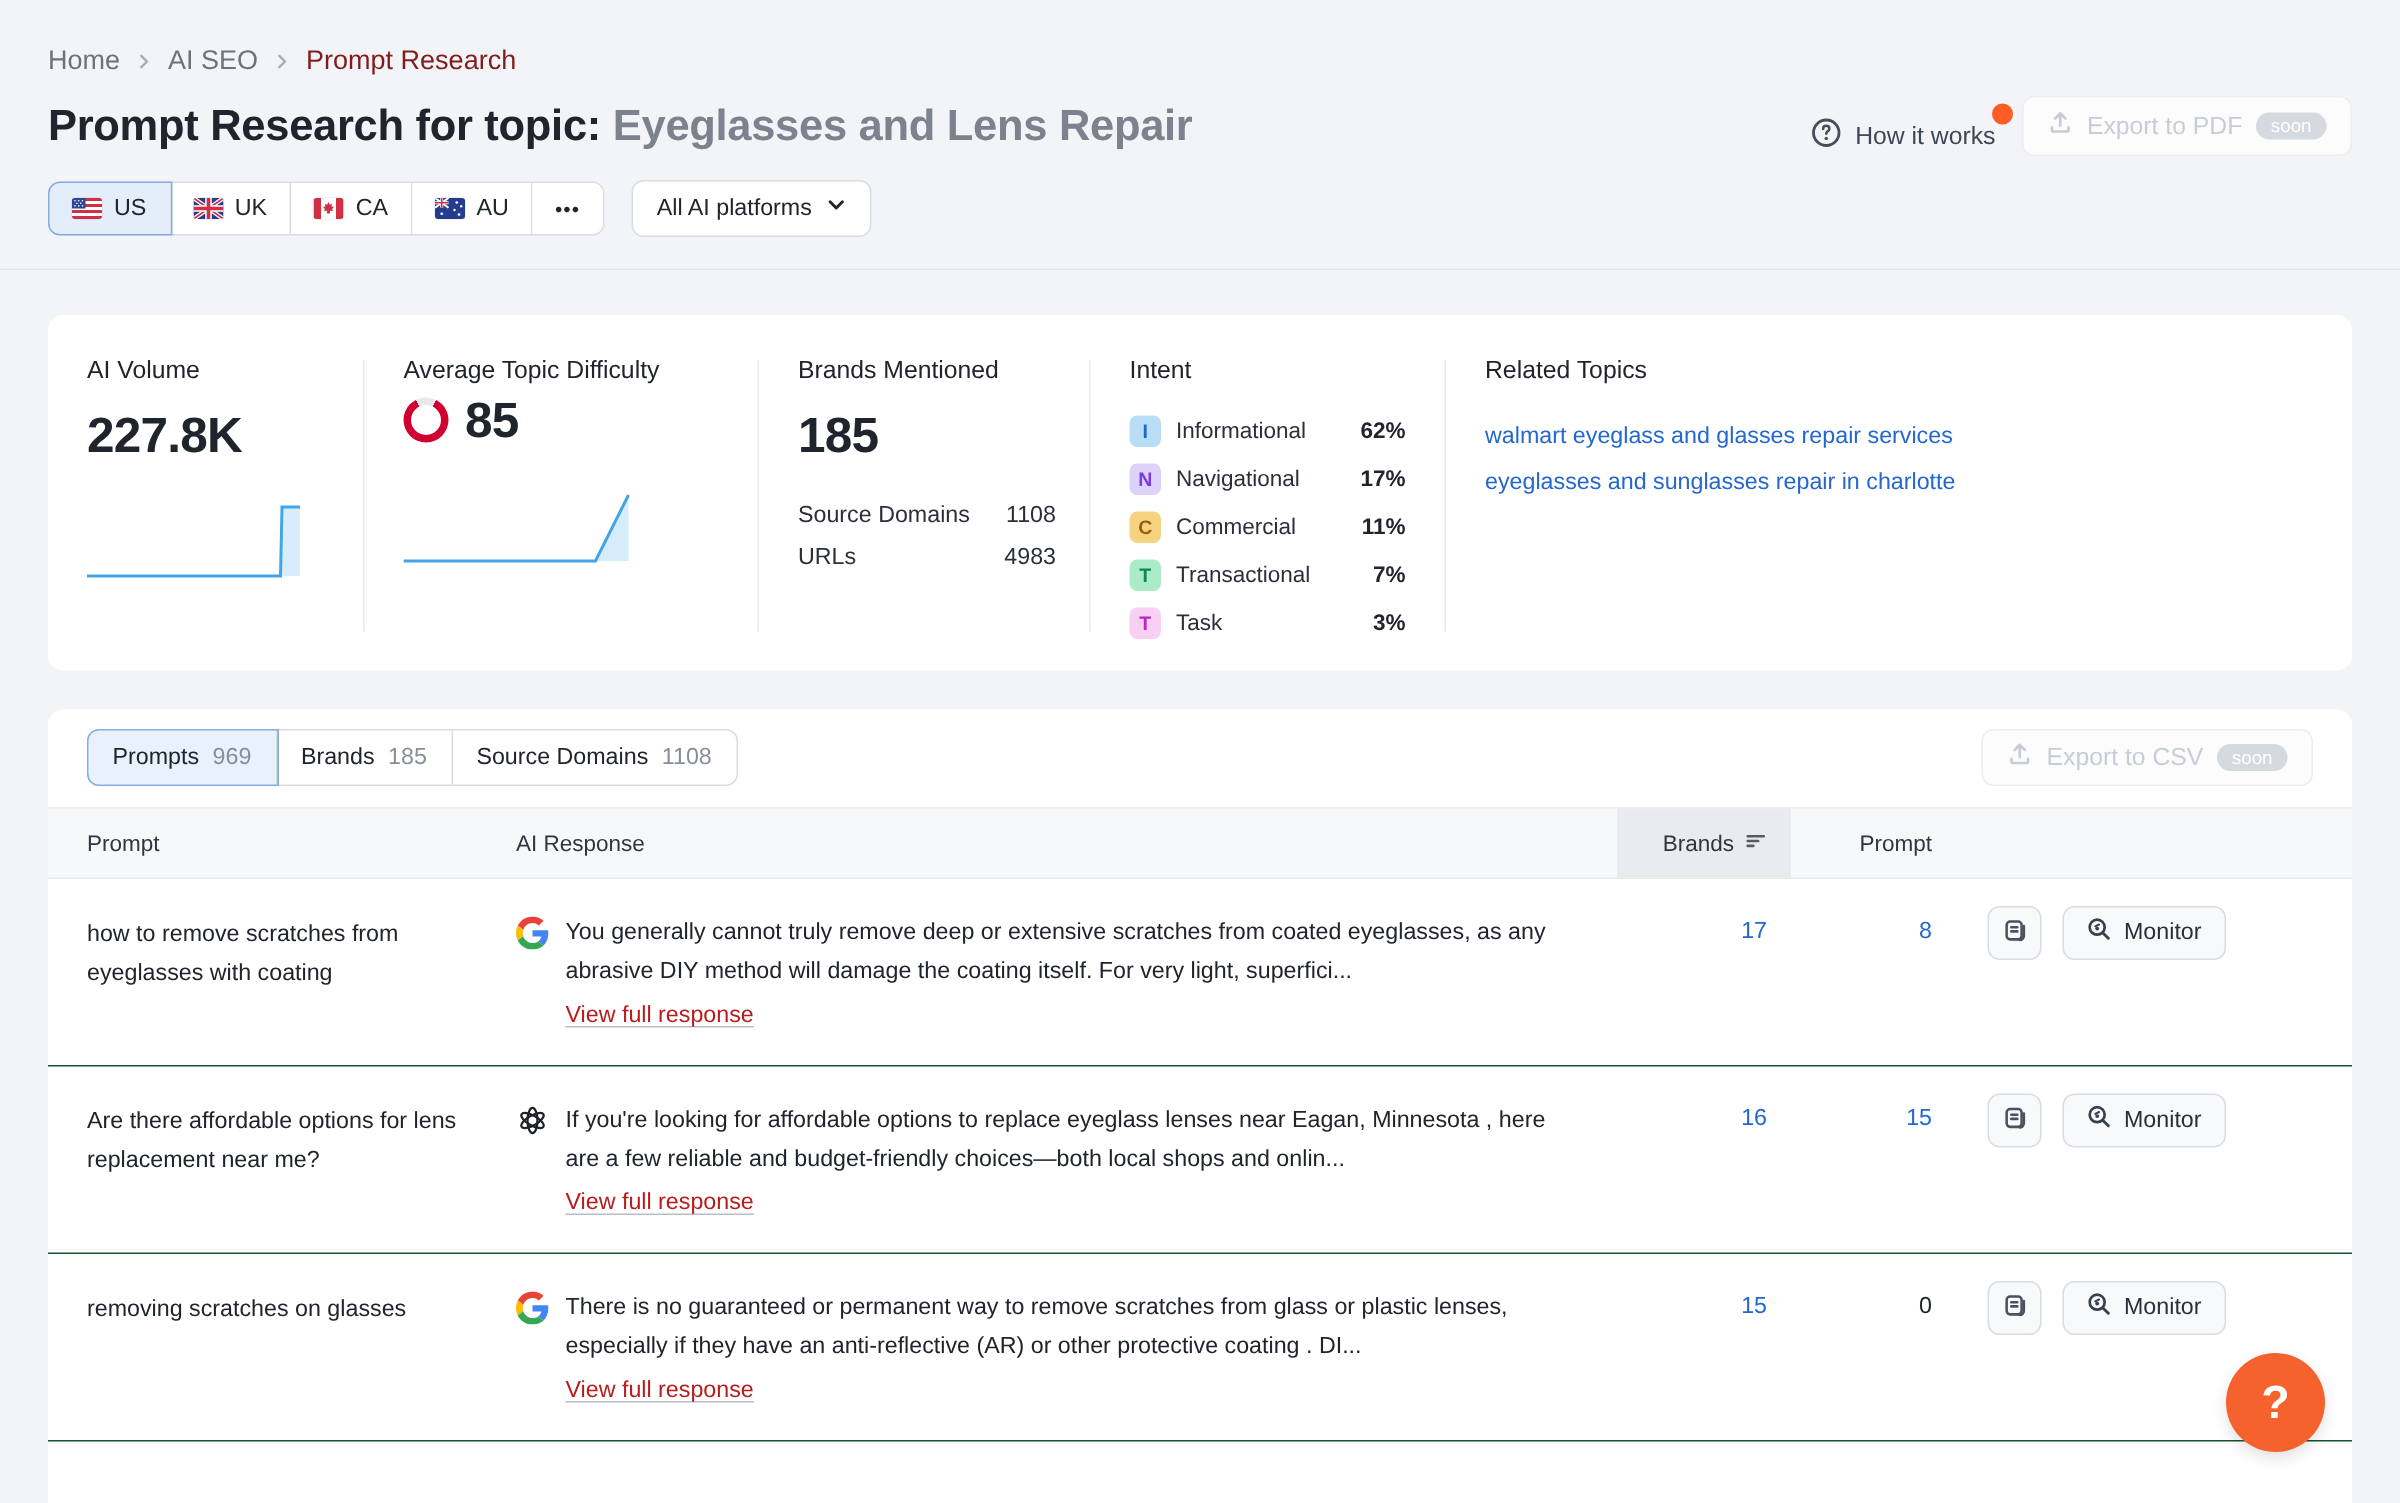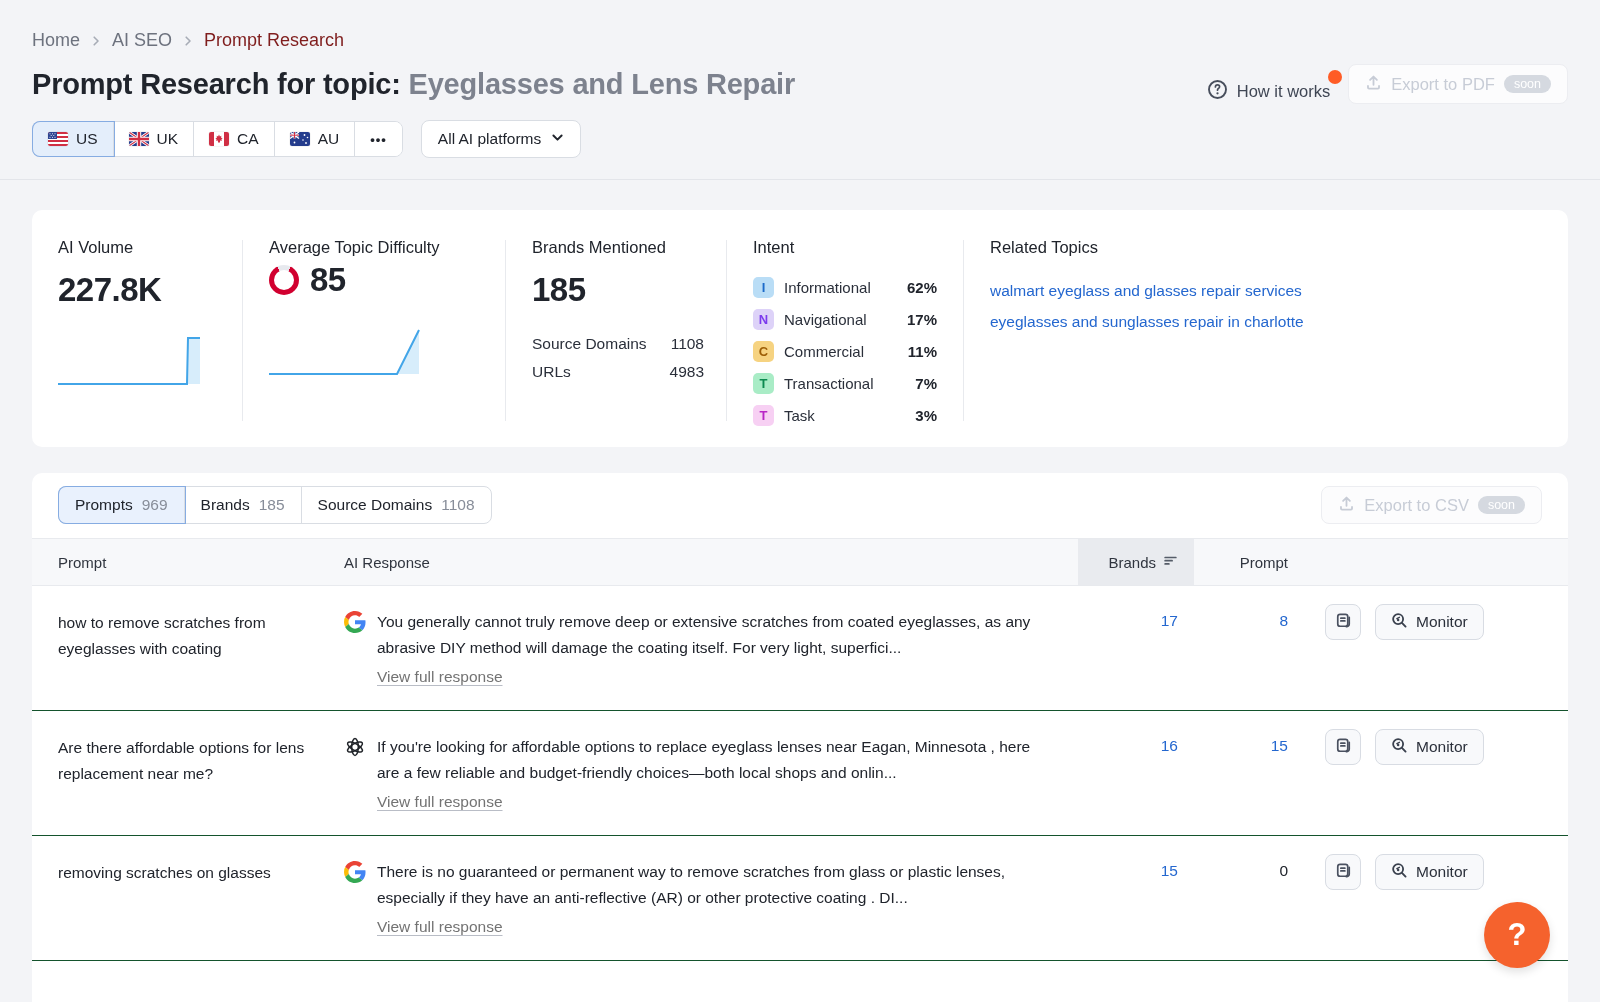--- a/index.html
+++ b/index.html
@@ -86,21 +86,21 @@
   .grid { display:grid; grid-template-columns:286px 734px 116px 104px 1fr; padding:0 26px; }
   .thead { margin-top:14px; background:#f7f8fa; border-top:1px solid #e8eaee; border-bottom:1px solid #e8eaee; height:48px; align-items:center; font-size:15px; color:#30353f; }
   .th-brands { background:#e9ebef; height:100%; display:flex; align-items:center; justify-content:flex-end; gap:7px; padding-right:16px; }
   .th-sources { text-align:right; padding-right:10px; }
 
   .trow { border-bottom:1px solid #14532d; align-items:start; }
   .cell-prompt { padding:24px 20px 0 0; font-size:15.5px; line-height:26px; max-width:270px; }
   .cell-response { padding:23px 30px 24px 0; display:flex; gap:11px; }
   .engine-icon { flex:0 0 22px; margin-top:2px; }
   .response-text { font-size:15.5px; line-height:26px; max-width:668px; color:#20242c; }
-  .view-full { display:inline-block; margin-top:7px; font-size:15.5px; color:#737373; text-decoration:underline; text-decoration-color:#b9bdc6; text-underline-offset:3px; cursor:pointer; }
+  .view-full { display:inline-block; margin-top:7px; font-size:15.5px; color:#b91c1c; text-decoration:underline; text-decoration-color:#b9bdc6; text-underline-offset:3px; cursor:pointer; }
   .cell-num { padding-top:26px; text-align:right; font-size:15.5px; }
   .cell-brands { padding-right:16px; }
   .cell-sources { padding-right:10px; }
   .num-link { color:#2467cf; cursor:pointer; }
   .num-plain { color:#20242c; }
   .cell-actions { padding:18px 0 0 27px; display:flex; gap:14px; align-items:center; }
   .icon-btn { width:36px; height:36px; border:1px solid #d8dce3; border-radius:8px; background:#f8f9fb; display:flex; align-items:center; justify-content:center; cursor:pointer; }
   .monitor-btn { height:36px; border:1px solid #d8dce3; border-radius:8px; background:#f8f9fb; display:flex; align-items:center; gap:8px; padding:0 15px; font-size:15.5px; color:#2a2f3a; cursor:pointer; }
 
   

